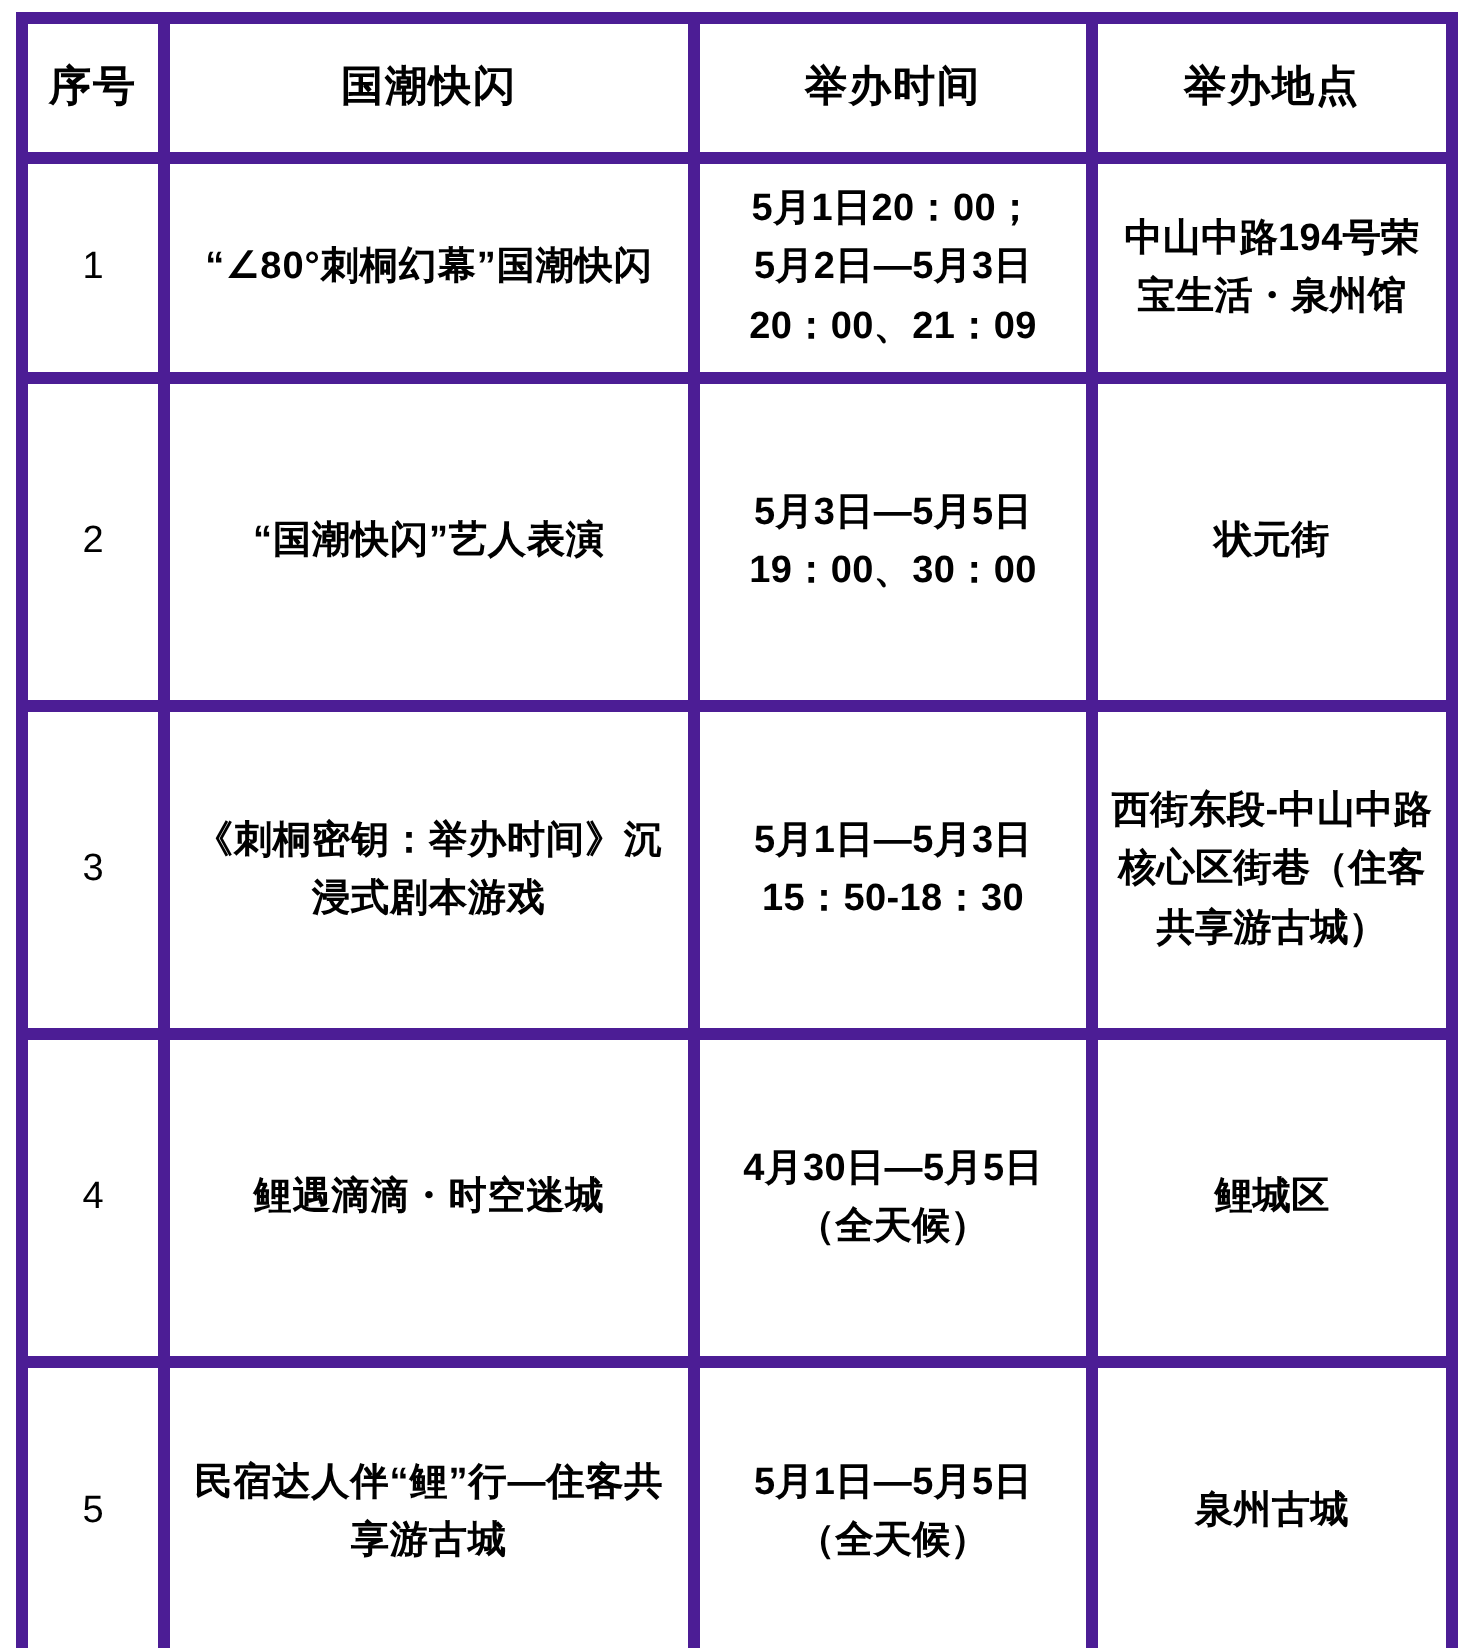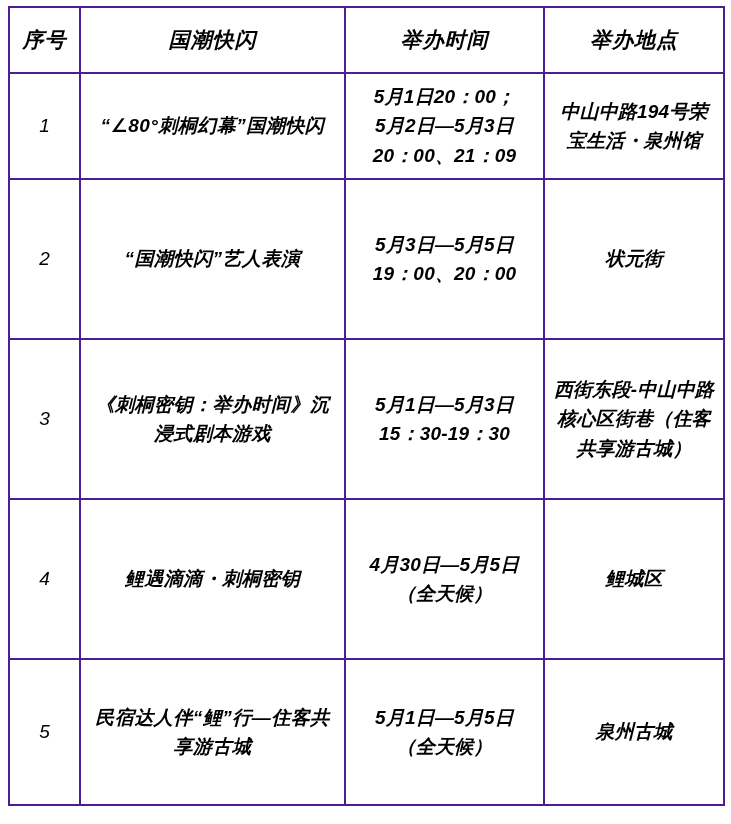--- a/index.html
+++ b/index.html
@@ -20,26 +20,25 @@
     box-sizing: border-box;
     padding: 6px 8px 0 8px;
   }
   table.activity-table {
     width: 715px;
     border-collapse: collapse;
     table-layout: fixed;
   }
   table.activity-table th,
   table.activity-table td {
-    border: 2px solid #4c1d95;
+    border: 6px solid #4c1d95;
     text-align: center;
     vertical-align: middle;
     padding: 4px 6px;
     line-height: 1.55;
-    font-style: italic;
   }
   thead th {
     font-size: 21px;
     font-weight: bold;
     height: 56px;
     letter-spacing: 1px;
   }
   col.c-index { width: 71px; }
   col.c-name  { width: 265px; }
   col.c-time  { width: 199px; }
@@ -107,43 +106,43 @@
             <span class="cell-text">中山中路194号荣宝生活・泉州馆</span>
           </td>
       </tr>
       <tr class="r2">
         <td class="idx">2</td>
         <td class="name">
             <span class="cell-text">“国潮快闪”艺人表演</span>
           </td>
         <td class="time">
             <span class="cell-text">5月3日—5月5日
-19：00、20：00</span>
+19：00、30：00</span>
           </td>
         <td class="place">
             <span class="cell-text">状元街</span>
           </td>
       </tr>
       <tr class="r3">
         <td class="idx">3</td>
         <td class="name">
             <span class="cell-text">《刺桐密钥：举办时间》沉浸式剧本游戏</span>
           </td>
         <td class="time">
             <span class="cell-text">5月1日—5月3日
-15：30-19：30</span>
+15：50-18：30</span>
           </td>
         <td class="place">
             <span class="cell-text">西街东段-中山中路核心区街巷（住客共享游古城）</span>
           </td>
       </tr>
       <tr class="r4">
         <td class="idx">4</td>
         <td class="name">
-            <span class="cell-text">鲤遇滴滴・刺桐密钥</span>
+            <span class="cell-text">鲤遇滴滴・时空迷城</span>
           </td>
         <td class="time">
             <span class="cell-text">4月30日—5月5日
 （全天候）</span>
           </td>
         <td class="place">
             <span class="cell-text">鲤城区</span>
           </td>
       </tr>
       <tr class="r5">

